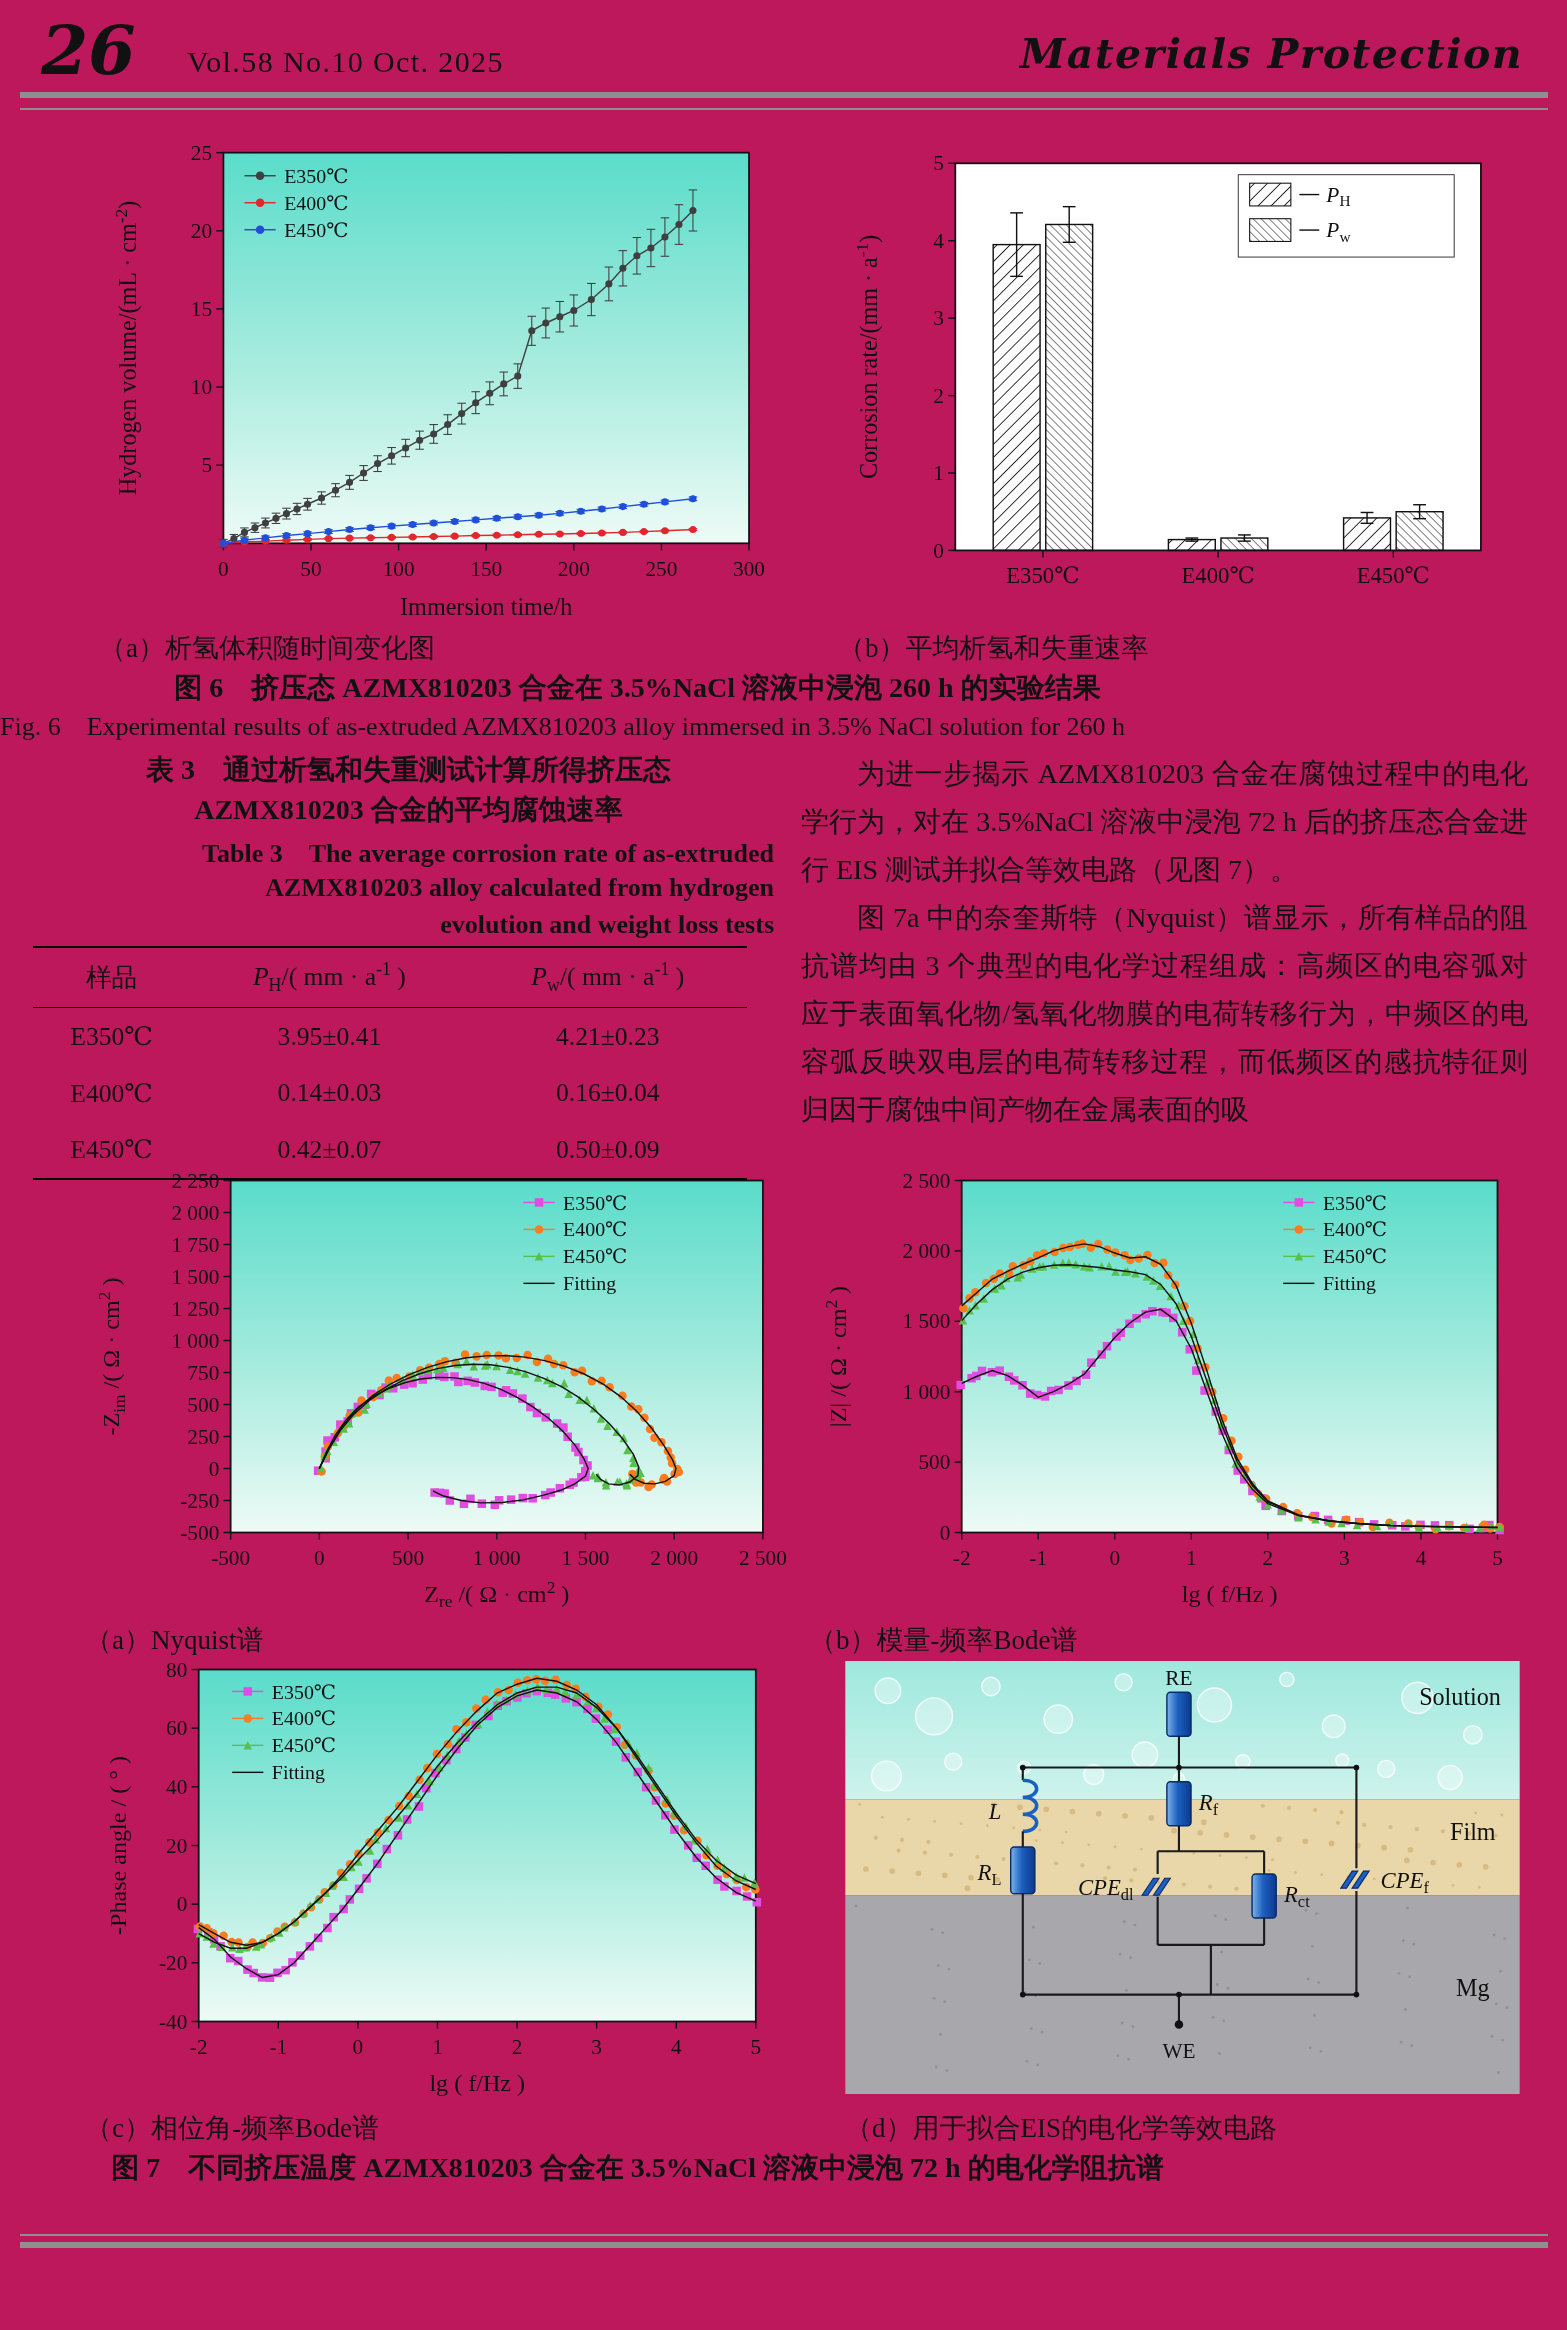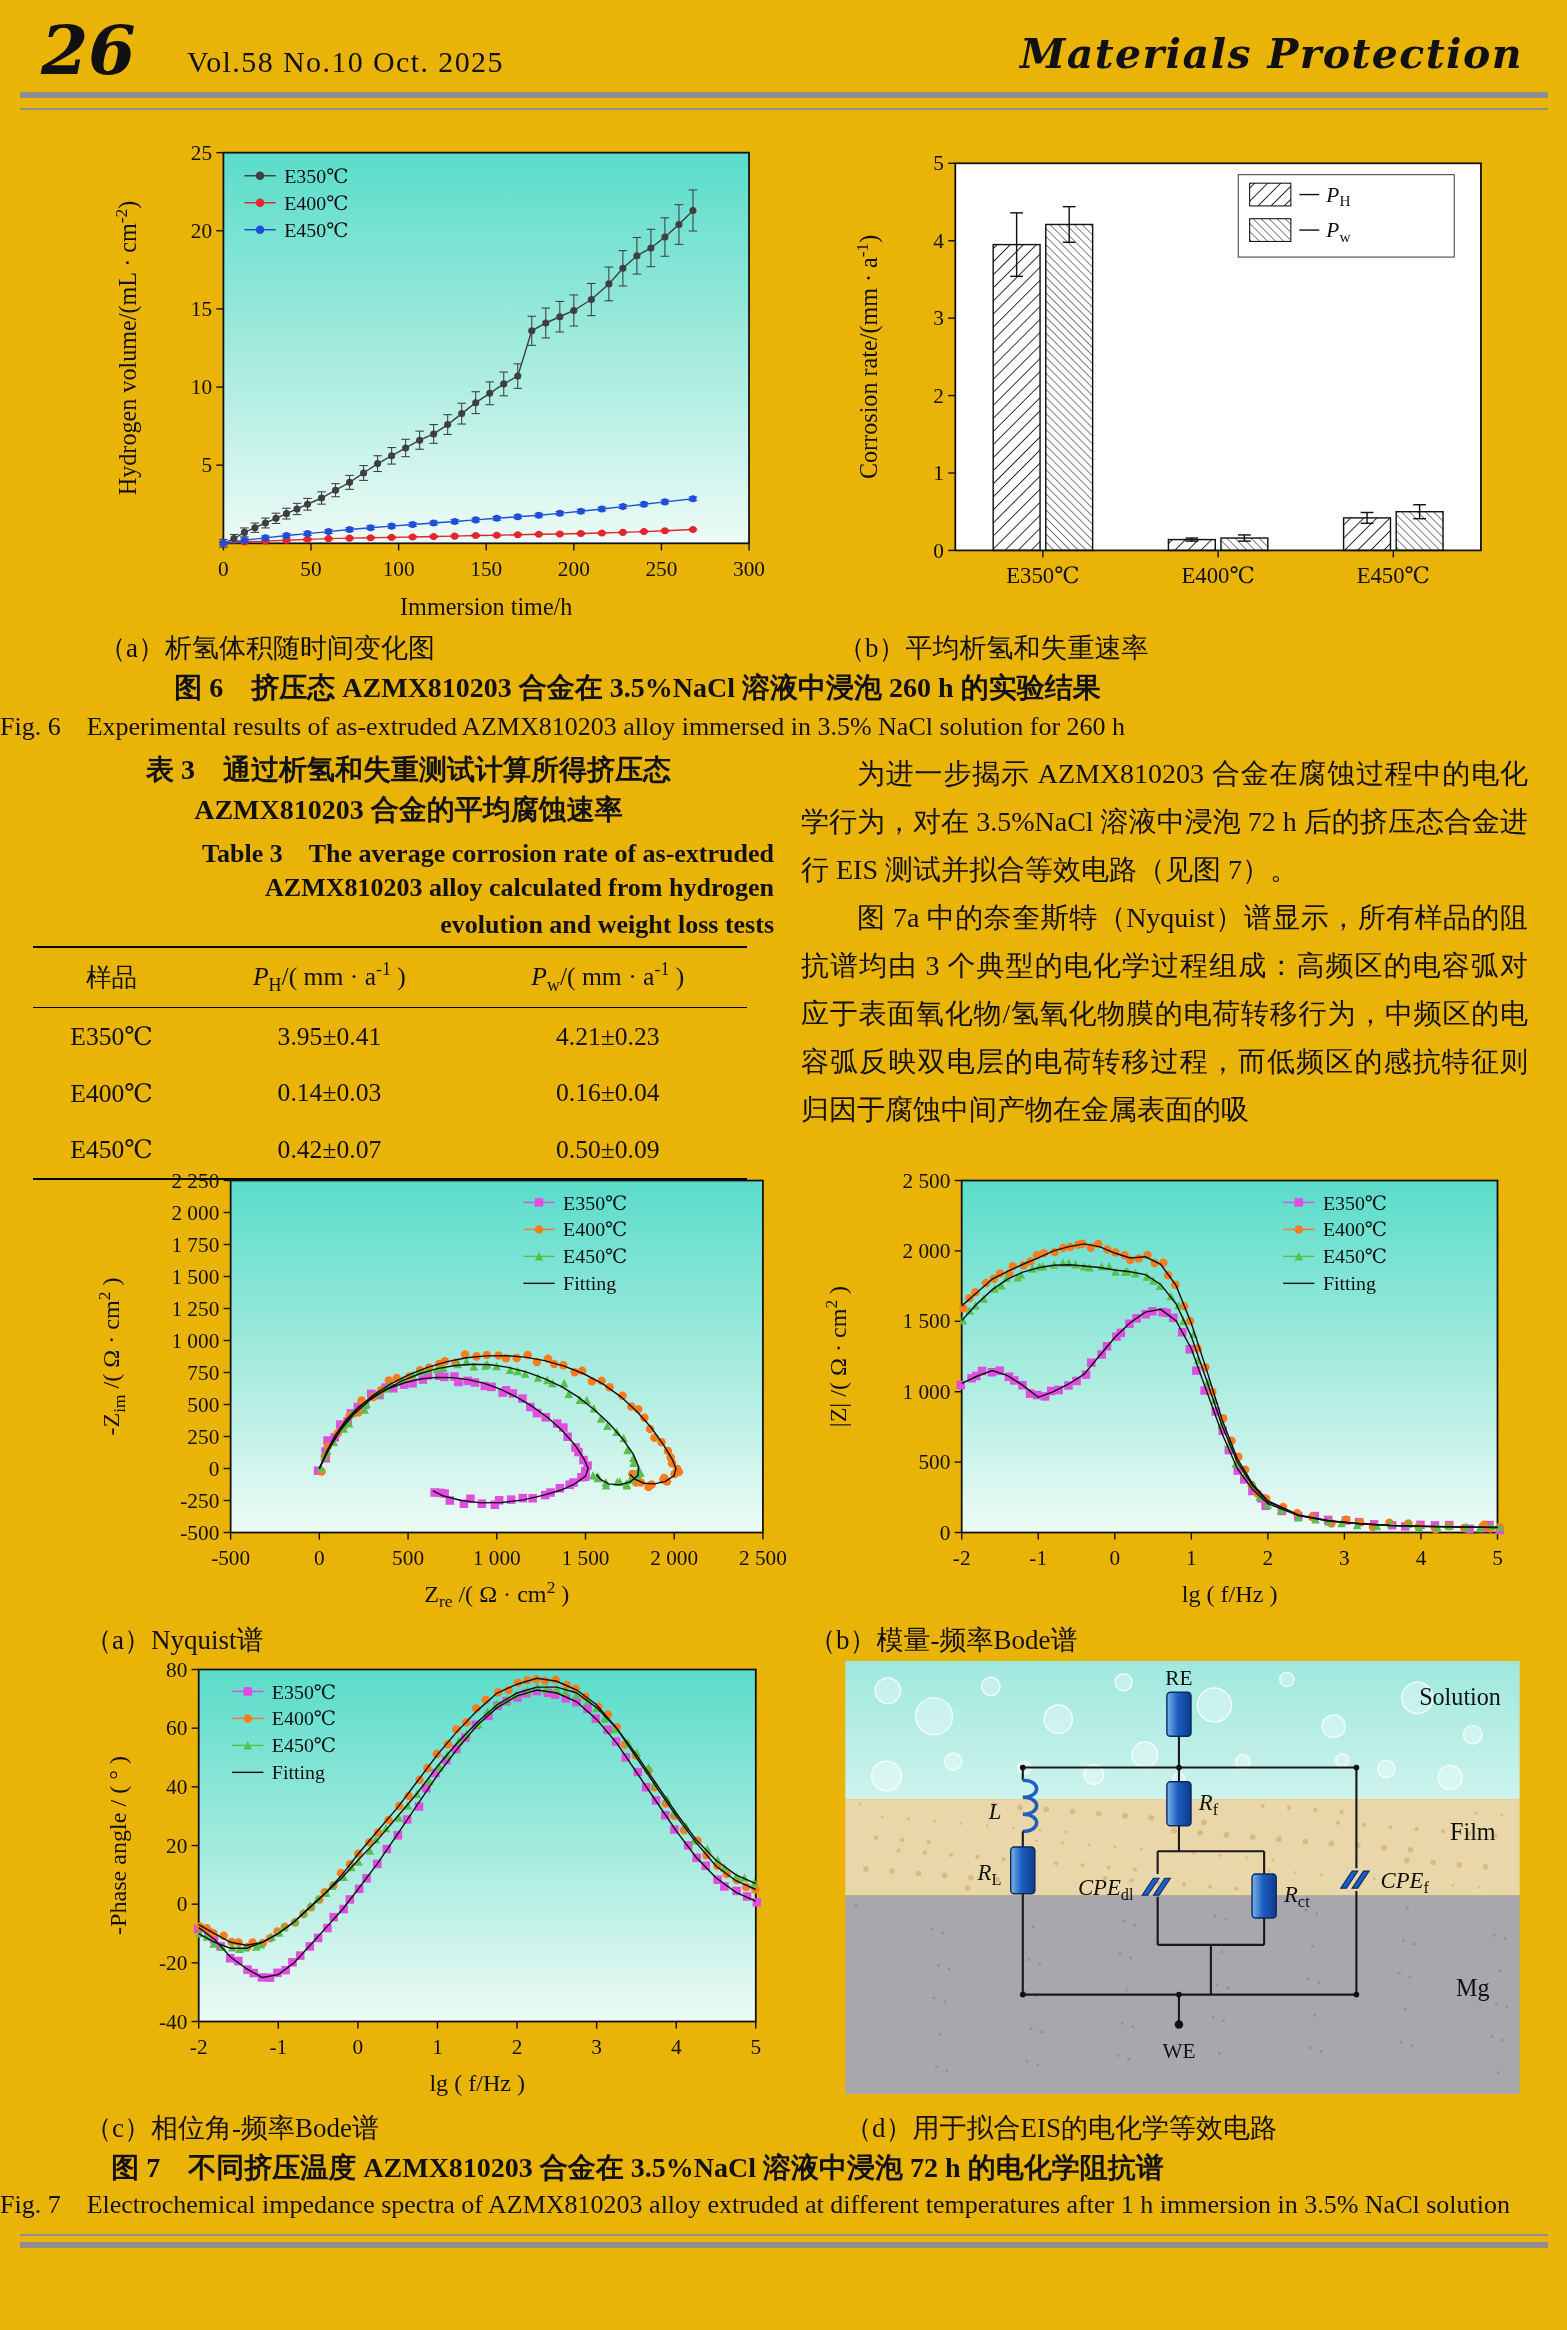--- a/index.html
+++ b/index.html
@@ -1,18 +1,18 @@
 <!DOCTYPE html>
 <html style="font-size:11.4px"><head>
 <meta charset="utf-8">
 <title>Materials Protection p.26</title>
 <style>
   *{margin:0;padding:0;box-sizing:border-box}
   html,body{background:#e9e9e9}
-  .page{position:relative;width:1568px;height:2330px;background:#eab308;overflow:hidden;
+  .page{position:relative;width:1568px;height:2330px;background:#be185d;overflow:hidden;
         font-family:"Liberation Serif","DejaVu Serif",serif;color:#111}
   .chart{position:absolute}
   .hdr-num{position:absolute;left:41px;top:10px;font-family:"DejaVu Serif",serif;
            font-style:italic;font-weight:700;font-size:68px}
   .hdr-vol{position:absolute;left:187px;top:45px;font-size:30px;letter-spacing:1.4px}
   .hdr-journal{position:absolute;right:45px;top:30px;font-family:"DejaVu Serif",serif;
                font-style:italic;font-weight:700;font-size:41px;letter-spacing:1.4px}
   .ruleA{position:absolute;left:20px;right:20px;height:6.4px;background:#8f8f8f}
   .ruleB{position:absolute;left:20px;right:20px;height:2.1px;background:#8f8f8f}
   .cap-panel{position:absolute;text-align:left;font-size:27px;font-weight:400}
@@ -1454,18 +1454,17 @@
       <circle cx="250" cy="470" r="4" fill="#111"></circle>
       <circle cx="720" cy="470" r="4" fill="#111"></circle>
       <circle cx="470" cy="470" r="4" fill="#111"></circle>
       <text x="866" y="62" font-size="34" font-family="Liberation Serif, DejaVu Serif, serif" fill="#111" text-anchor="middle"><tspan>Solution</tspan></text>
       <text x="884" y="252" font-size="34" font-family="Liberation Serif, DejaVu Serif, serif" fill="#111" text-anchor="middle"><tspan>Film</tspan></text>
       <text x="884" y="472" font-size="34" font-family="Liberation Serif, DejaVu Serif, serif" fill="#111" text-anchor="middle"><tspan>Mg</tspan></text>
     </svg>
   <div class="cap-panel" style="left:85px;top:2110px;width:710px">（c）相位角-频率Bode谱</div>
   <div class="cap-panel" style="left:845px;top:2110px;width:675px">（d）用于拟合EIS的电化学等效电路</div>
   <div class="cap-zh" style="top:2149px">图 7　不同挤压温度 AZMX810203 合金在 3.5%NaCl 溶液中浸泡 72 h 的电化学阻抗谱</div>
-  <div class="cap-en" style="top:2187px">Fig. 7　Electrochemical impedance spectra of AZMX810203 alloy extruded at different temperatures after 1 h immersion in 3.5% NaCl solution</div>
 
   <div class="ruleB" style="top:2234px"></div>
   <div class="ruleA" style="top:2242px"></div>
 </div>
 
 
 </body></html>

